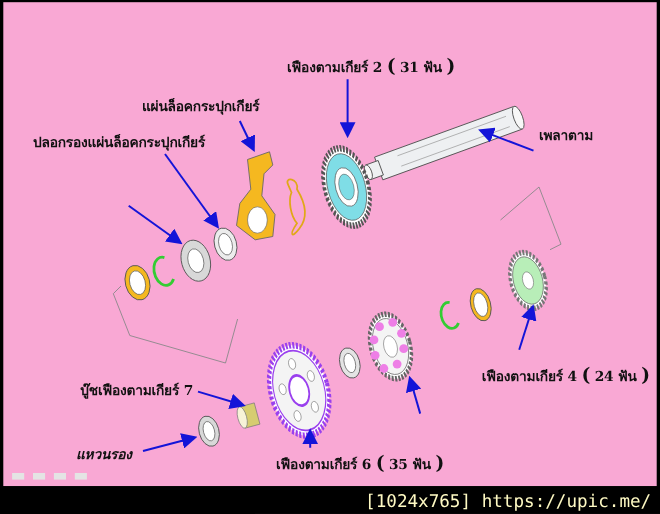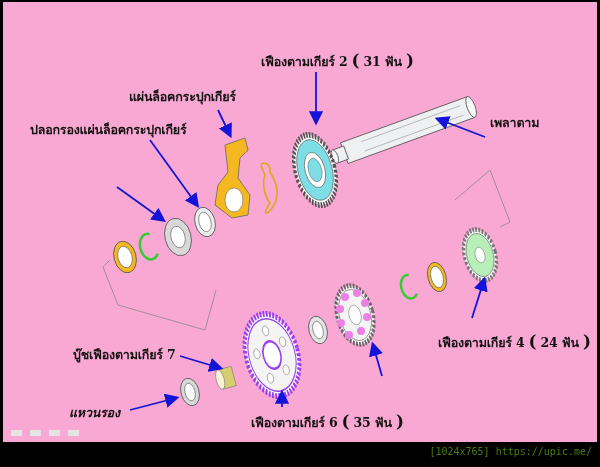--- a/index.html
+++ b/index.html
@@ -2,21 +2,21 @@
 <html><head>
 <meta charset="utf-8">
 <style>
   html,body{margin:0;padding:0;background:#000;}
   body{width:600px;height:467px;position:relative;overflow:hidden;font-family:"DejaVu Serif","Liberation Serif",serif;}
   #slide{position:absolute;left:3px;top:2px;width:594px;height:440px;background:#f9a8d4;}
   #art{position:absolute;left:0;top:0;}
   .lbl{position:absolute;font-weight:bold;color:#111;font-size:12.5px;white-space:nowrap;letter-spacing:-0.2px;}
   .lbl .big{font-size:17px;}
   #footer{position:absolute;left:0;top:442px;width:600px;height:25px;background:#000;}
-  #credit{position:absolute;right:8px;top:446px;color:#4d7c0f;font-family:"DejaVu Sans Mono","Liberation Mono",monospace;font-size:10px;}
+  #credit{position:absolute;right:8px;top:446px;color:#fef9c3;font-family:"DejaVu Sans Mono","Liberation Mono",monospace;font-size:16px;}
   #toolbar{position:absolute;left:8px;top:428px;display:flex;gap:8px;}
   #toolbar span{width:11px;height:6px;background:#e4e4e4;display:block;}
 </style>
 </head>
 <body>
 
 <div id="slide">
   <svg id="art" width="594" height="440" viewBox="3 2 594 440">
     <defs>
       <marker id="ah" markerWidth="8" markerHeight="8" refX="6" refY="4" orient="auto">

